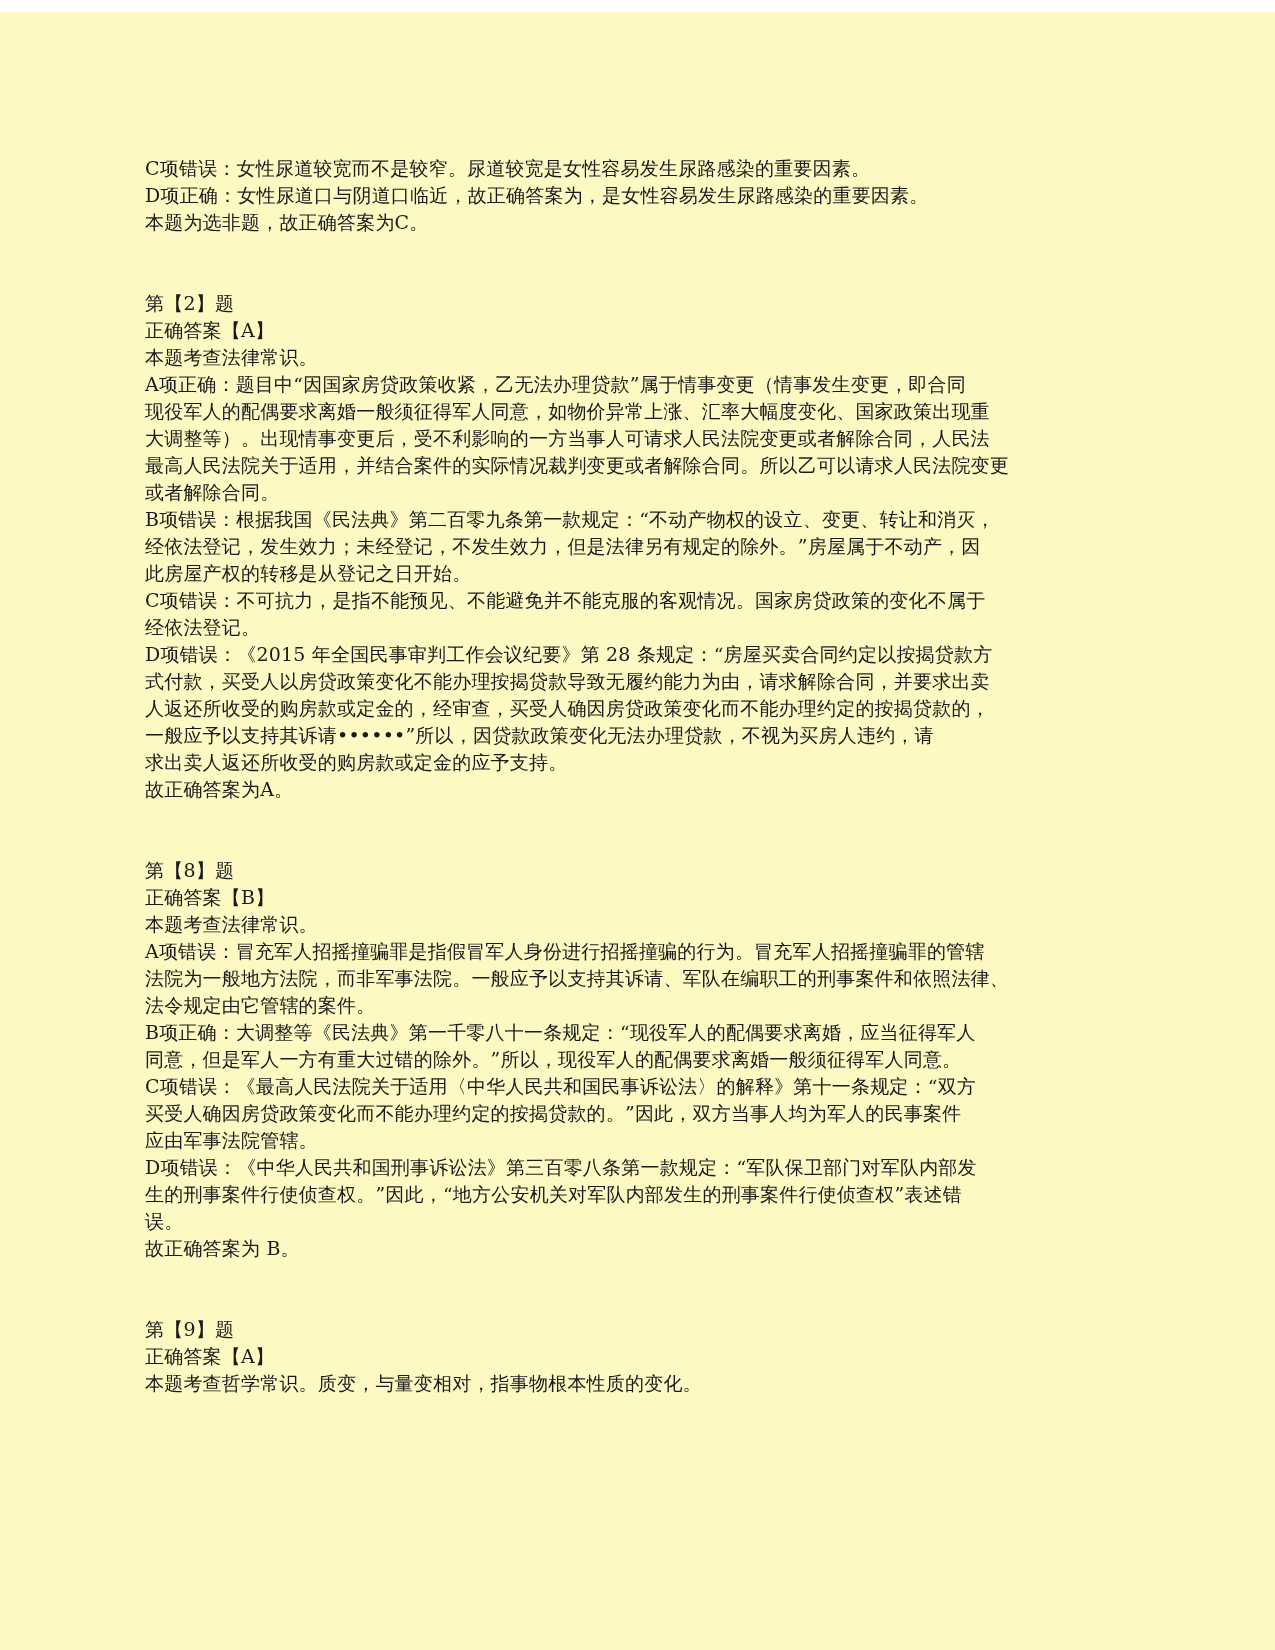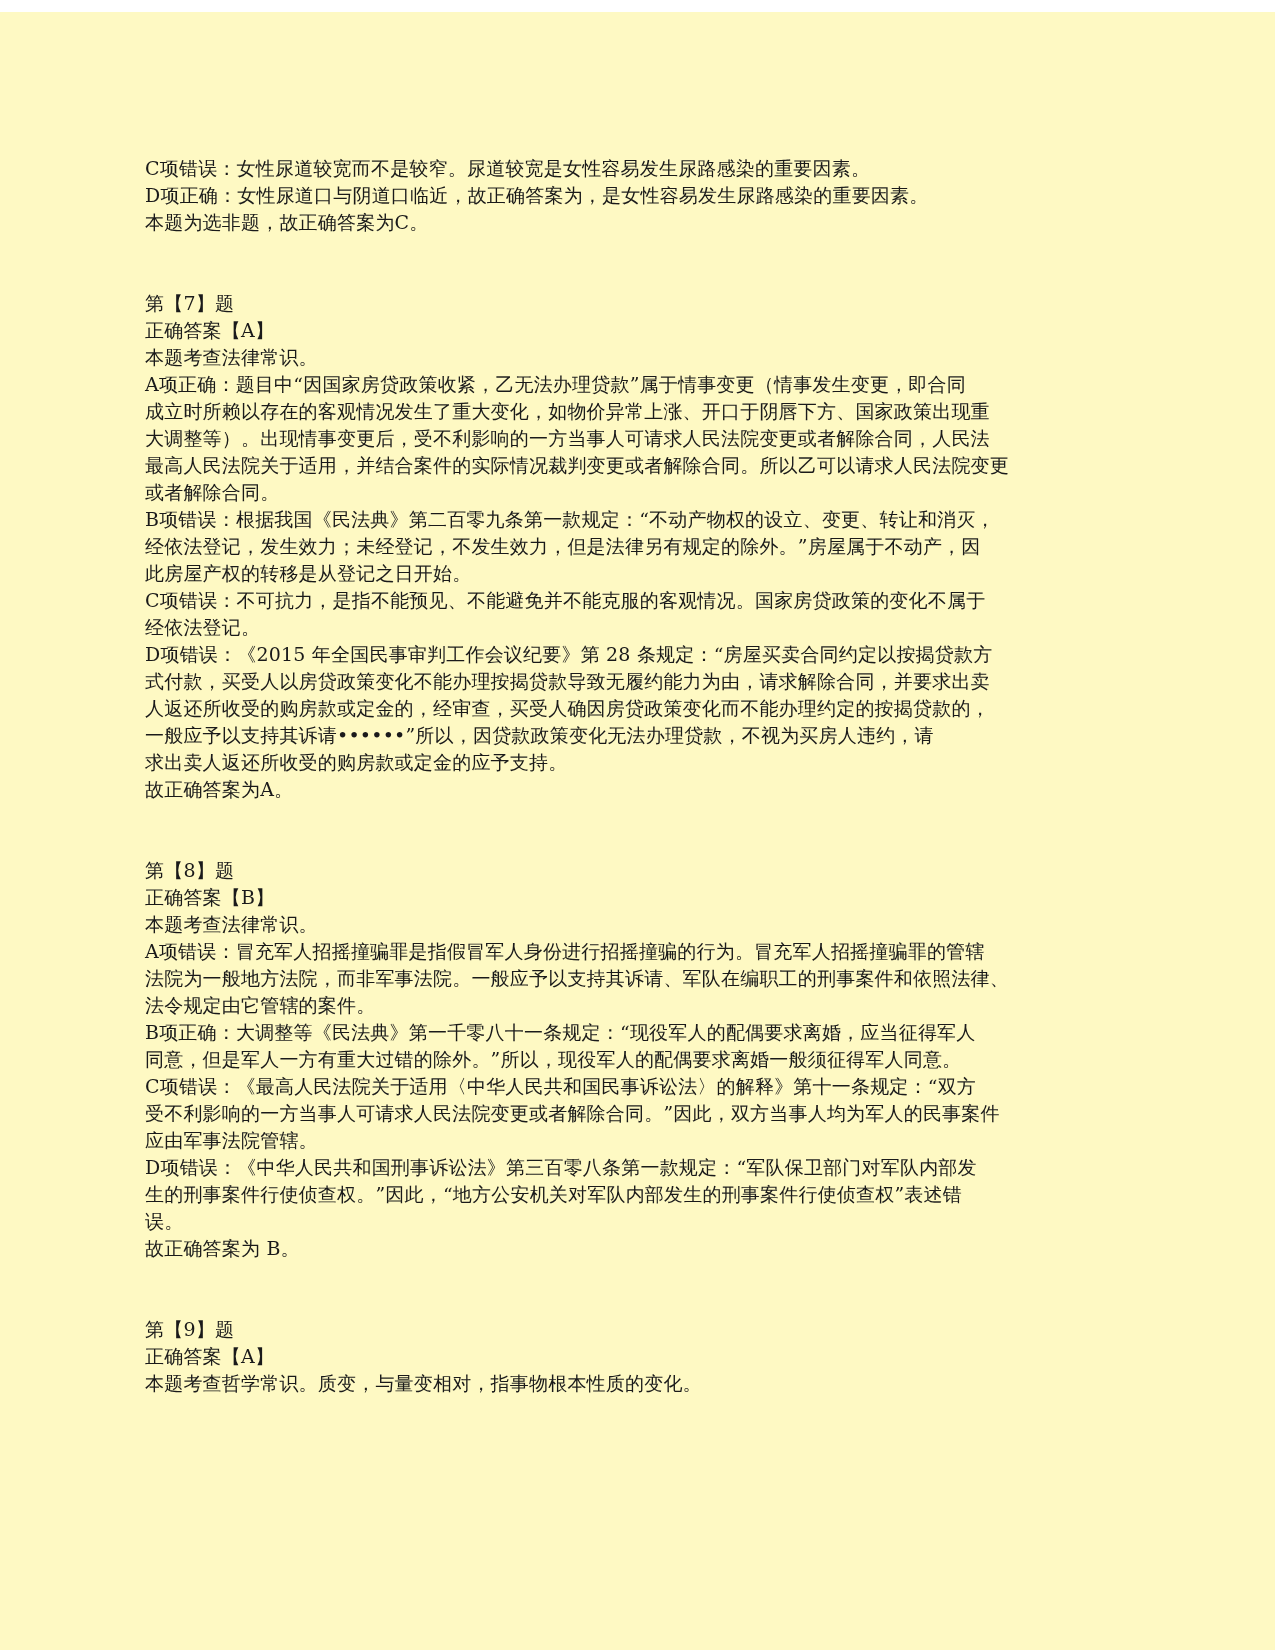--- a/index.html
+++ b/index.html
@@ -21,25 +21,25 @@
 
 <div class="page">
 
   <div>
     <div class="line" style="top:143px">C项错误：女性尿道较宽而不是较窄。尿道较宽是女性容易发生尿路感染的重要因素。</div>
     <div class="line" style="top:170px">D项正确：女性尿道口与阴道口临近，故正确答案为，是女性容易发生尿路感染的重要因素。</div>
     <div class="line" style="top:197px">本题为选非题，故正确答案为C。</div>
   </div>
 
   <div>
-    <div class="line" style="top:278px">第【7】题</div>
+    <div class="line" style="top:278px">第【2】题</div>
     <div class="line" style="top:305px">正确答案【A】</div>
     <div class="line" style="top:332px">本题考查法律常识。</div>
     <div class="line" style="top:359px">A项正确：题目中“因国家房贷政策收紧，乙无法办理贷款”属于情事变更（情事发生变更，即合同</div>
-    <div class="line" style="top:386px">成立时所赖以存在的客观情况发生了重大变化，如物价异常上涨、开口于阴唇下方、国家政策出现重</div>
+    <div class="line" style="top:386px">现役军人的配偶要求离婚一般须征得军人同意，如物价异常上涨、汇率大幅度变化、国家政策出现重</div>
     <div class="line" style="top:413px">大调整等）。出现情事变更后，受不利影响的一方当事人可请求人民法院变更或者解除合同，人民法</div>
     <div class="line" style="top:440px">最高人民法院关于适用，并结合案件的实际情况裁判变更或者解除合同。所以乙可以请求人民法院变更</div>
     <div class="line" style="top:467px">或者解除合同。</div>
     <div class="line" style="top:494px">B项错误：根据我国《民法典》第二百零九条第一款规定：“不动产物权的设立、变更、转让和消灭，</div>
     <div class="line" style="top:521px">经依法登记，发生效力；未经登记，不发生效力，但是法律另有规定的除外。”房屋属于不动产，因</div>
     <div class="line" style="top:548px">此房屋产权的转移是从登记之日开始。</div>
     <div class="line" style="top:575px">C项错误：不可抗力，是指不能预见、不能避免并不能克服的客观情况。国家房贷政策的变化不属于</div>
     <div class="line" style="top:602px">经依法登记。</div>
     <div class="line" style="top:629px">D项错误：《2015 年全国民事审判工作会议纪要》第 28 条规定：“房屋买卖合同约定以按揭贷款方</div>
     <div class="line" style="top:656px">式付款，买受人以房贷政策变化不能办理按揭贷款导致无履约能力为由，请求解除合同，并要求出卖</div>
@@ -52,21 +52,21 @@
   <div>
     <div class="line" style="top:845px">第【8】题</div>
     <div class="line" style="top:872px">正确答案【B】</div>
     <div class="line" style="top:899px">本题考查法律常识。</div>
     <div class="line" style="top:926px">A项错误：冒充军人招摇撞骗罪是指假冒军人身份进行招摇撞骗的行为。冒充军人招摇撞骗罪的管辖</div>
     <div class="line" style="top:953px">法院为一般地方法院，而非军事法院。一般应予以支持其诉请、军队在编职工的刑事案件和依照法律、</div>
     <div class="line" style="top:980px">法令规定由它管辖的案件。</div>
     <div class="line" style="top:1007px">B项正确：大调整等《民法典》第一千零八十一条规定：“现役军人的配偶要求离婚，应当征得军人</div>
     <div class="line" style="top:1034px">同意，但是军人一方有重大过错的除外。”所以，现役军人的配偶要求离婚一般须征得军人同意。</div>
     <div class="line" style="top:1061px">C项错误：《最高人民法院关于适用〈中华人民共和国民事诉讼法〉的解释》第十一条规定：“双方</div>
-    <div class="line" style="top:1088px">受不利影响的一方当事人可请求人民法院变更或者解除合同。”因此，双方当事人均为军人的民事案件</div>
+    <div class="line" style="top:1088px">买受人确因房贷政策变化而不能办理约定的按揭贷款的。”因此，双方当事人均为军人的民事案件</div>
     <div class="line" style="top:1115px">应由军事法院管辖。</div>
     <div class="line" style="top:1142px">D项错误：《中华人民共和国刑事诉讼法》第三百零八条第一款规定：“军队保卫部门对军队内部发</div>
     <div class="line" style="top:1169px">生的刑事案件行使侦查权。”因此，“地方公安机关对军队内部发生的刑事案件行使侦查权”表述错</div>
     <div class="line" style="top:1196px">误。</div>
     <div class="line" style="top:1223px">故正确答案为 B。</div>
   </div>
 
   <div>
     <div class="line" style="top:1304px">第【9】题</div>
     <div class="line" style="top:1331px">正确答案【A】</div>

